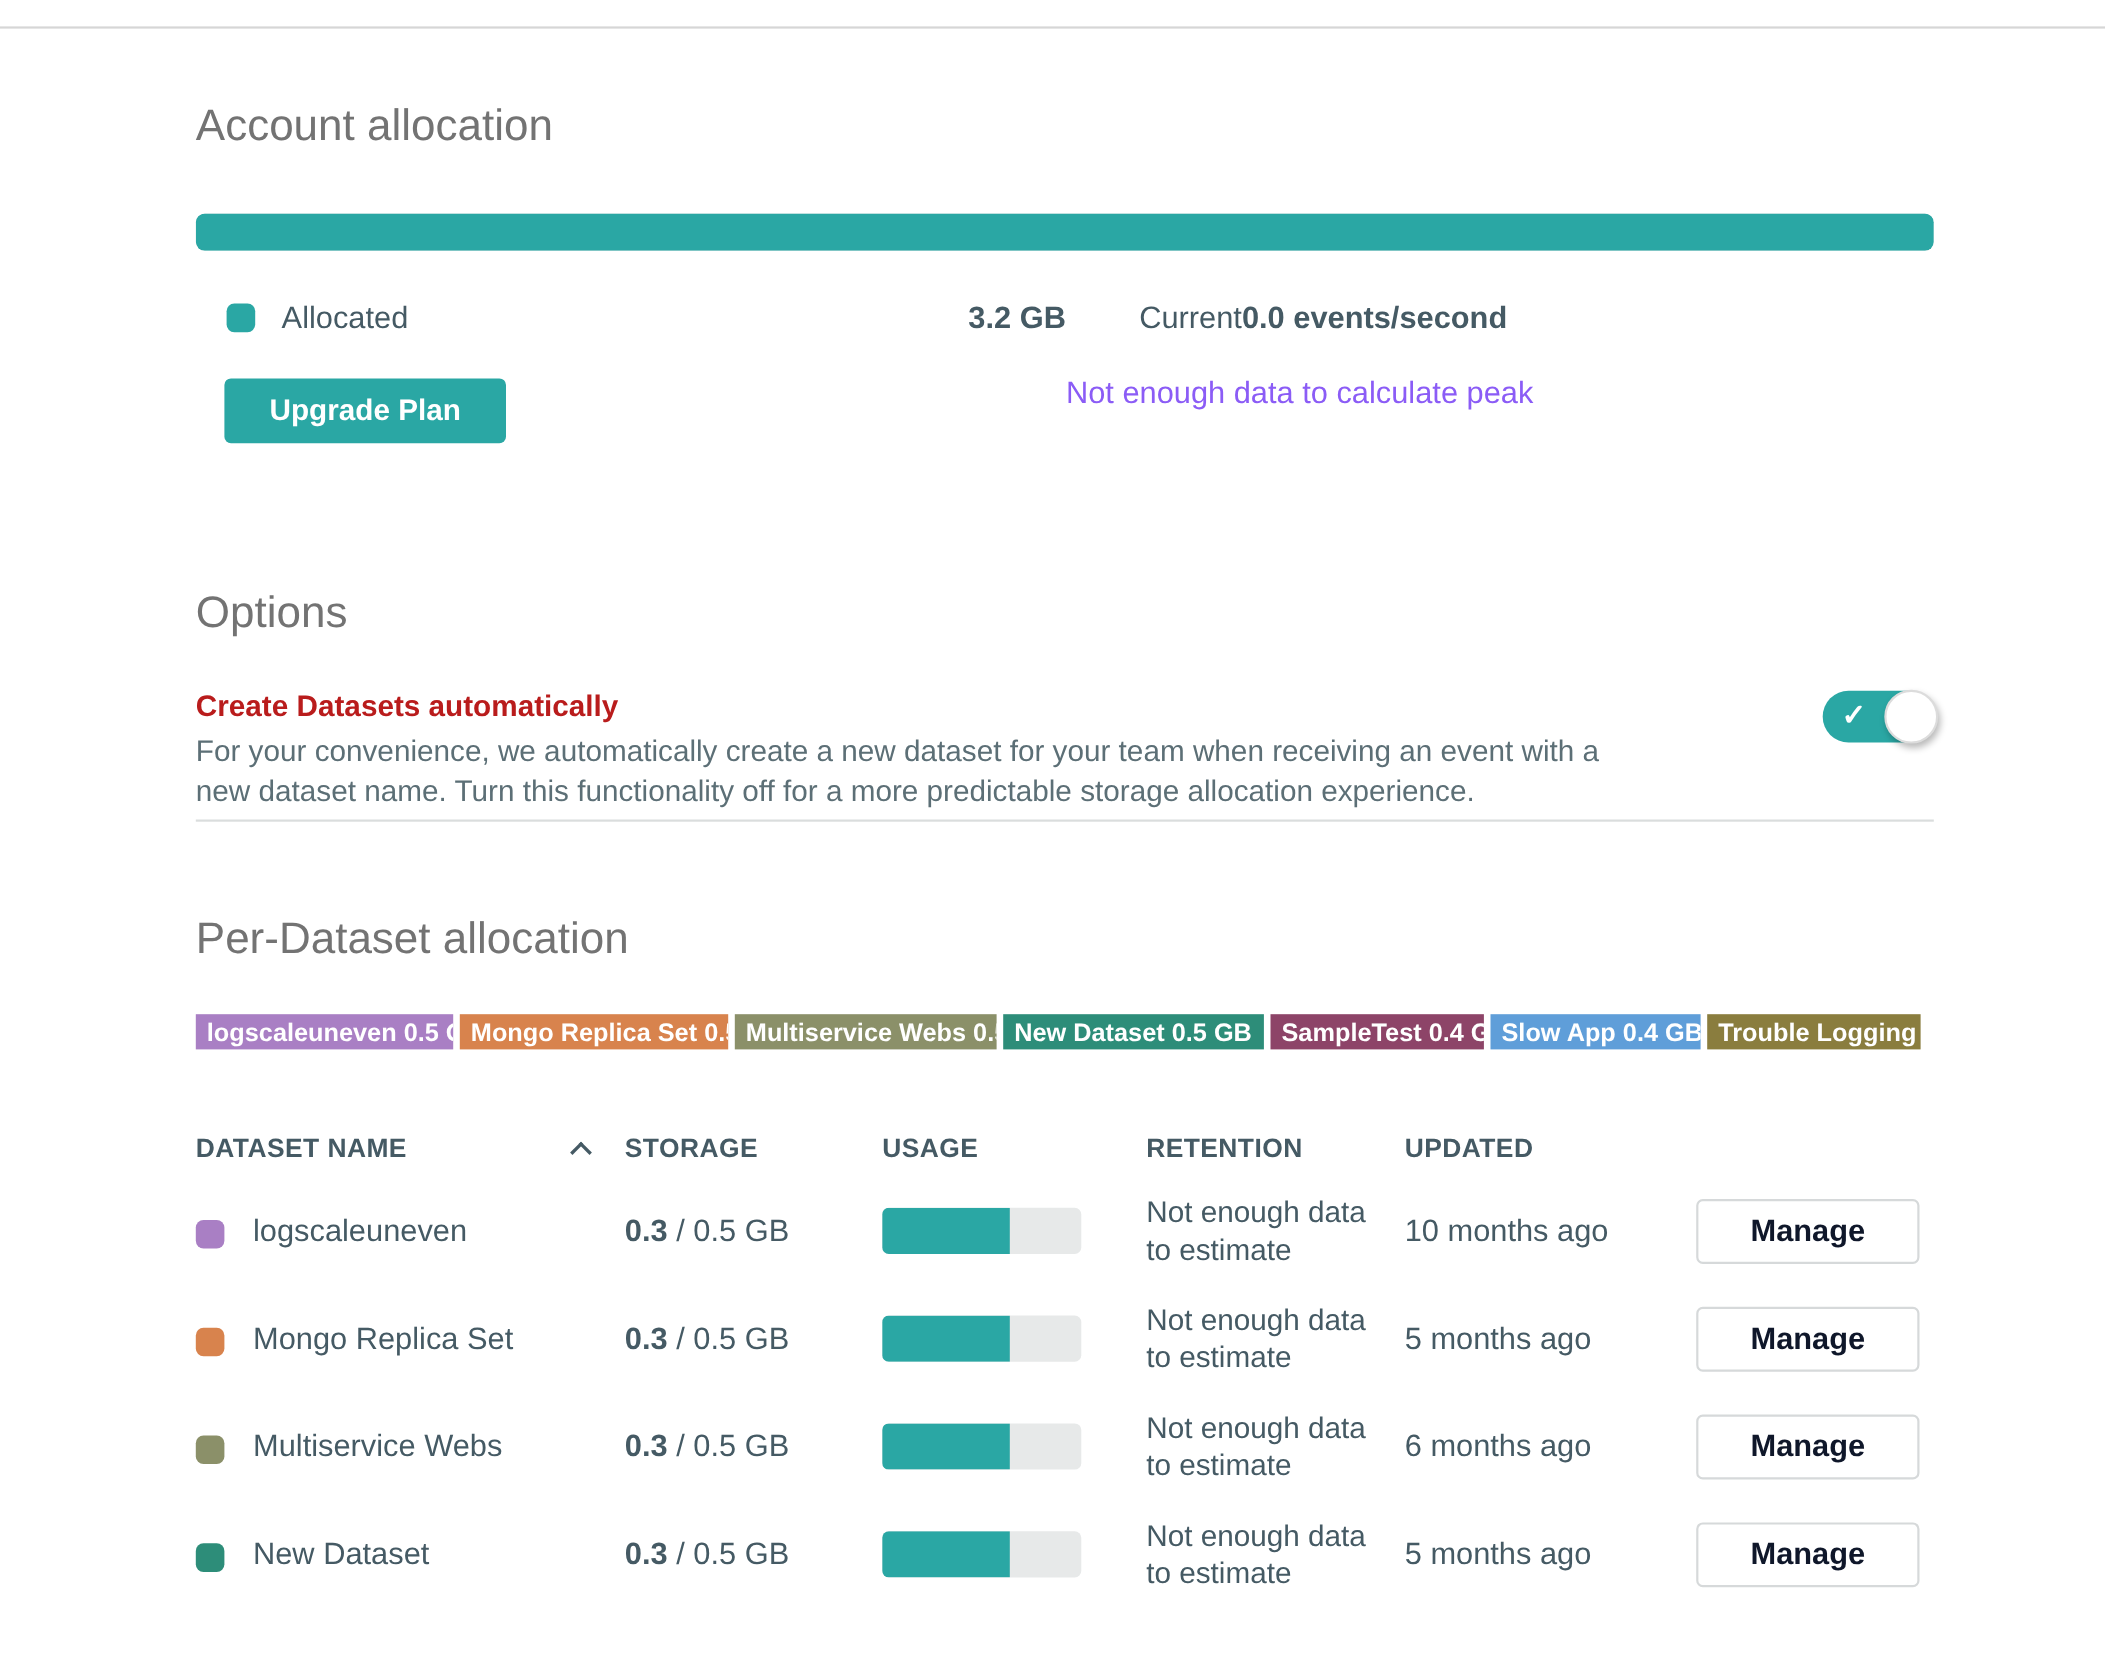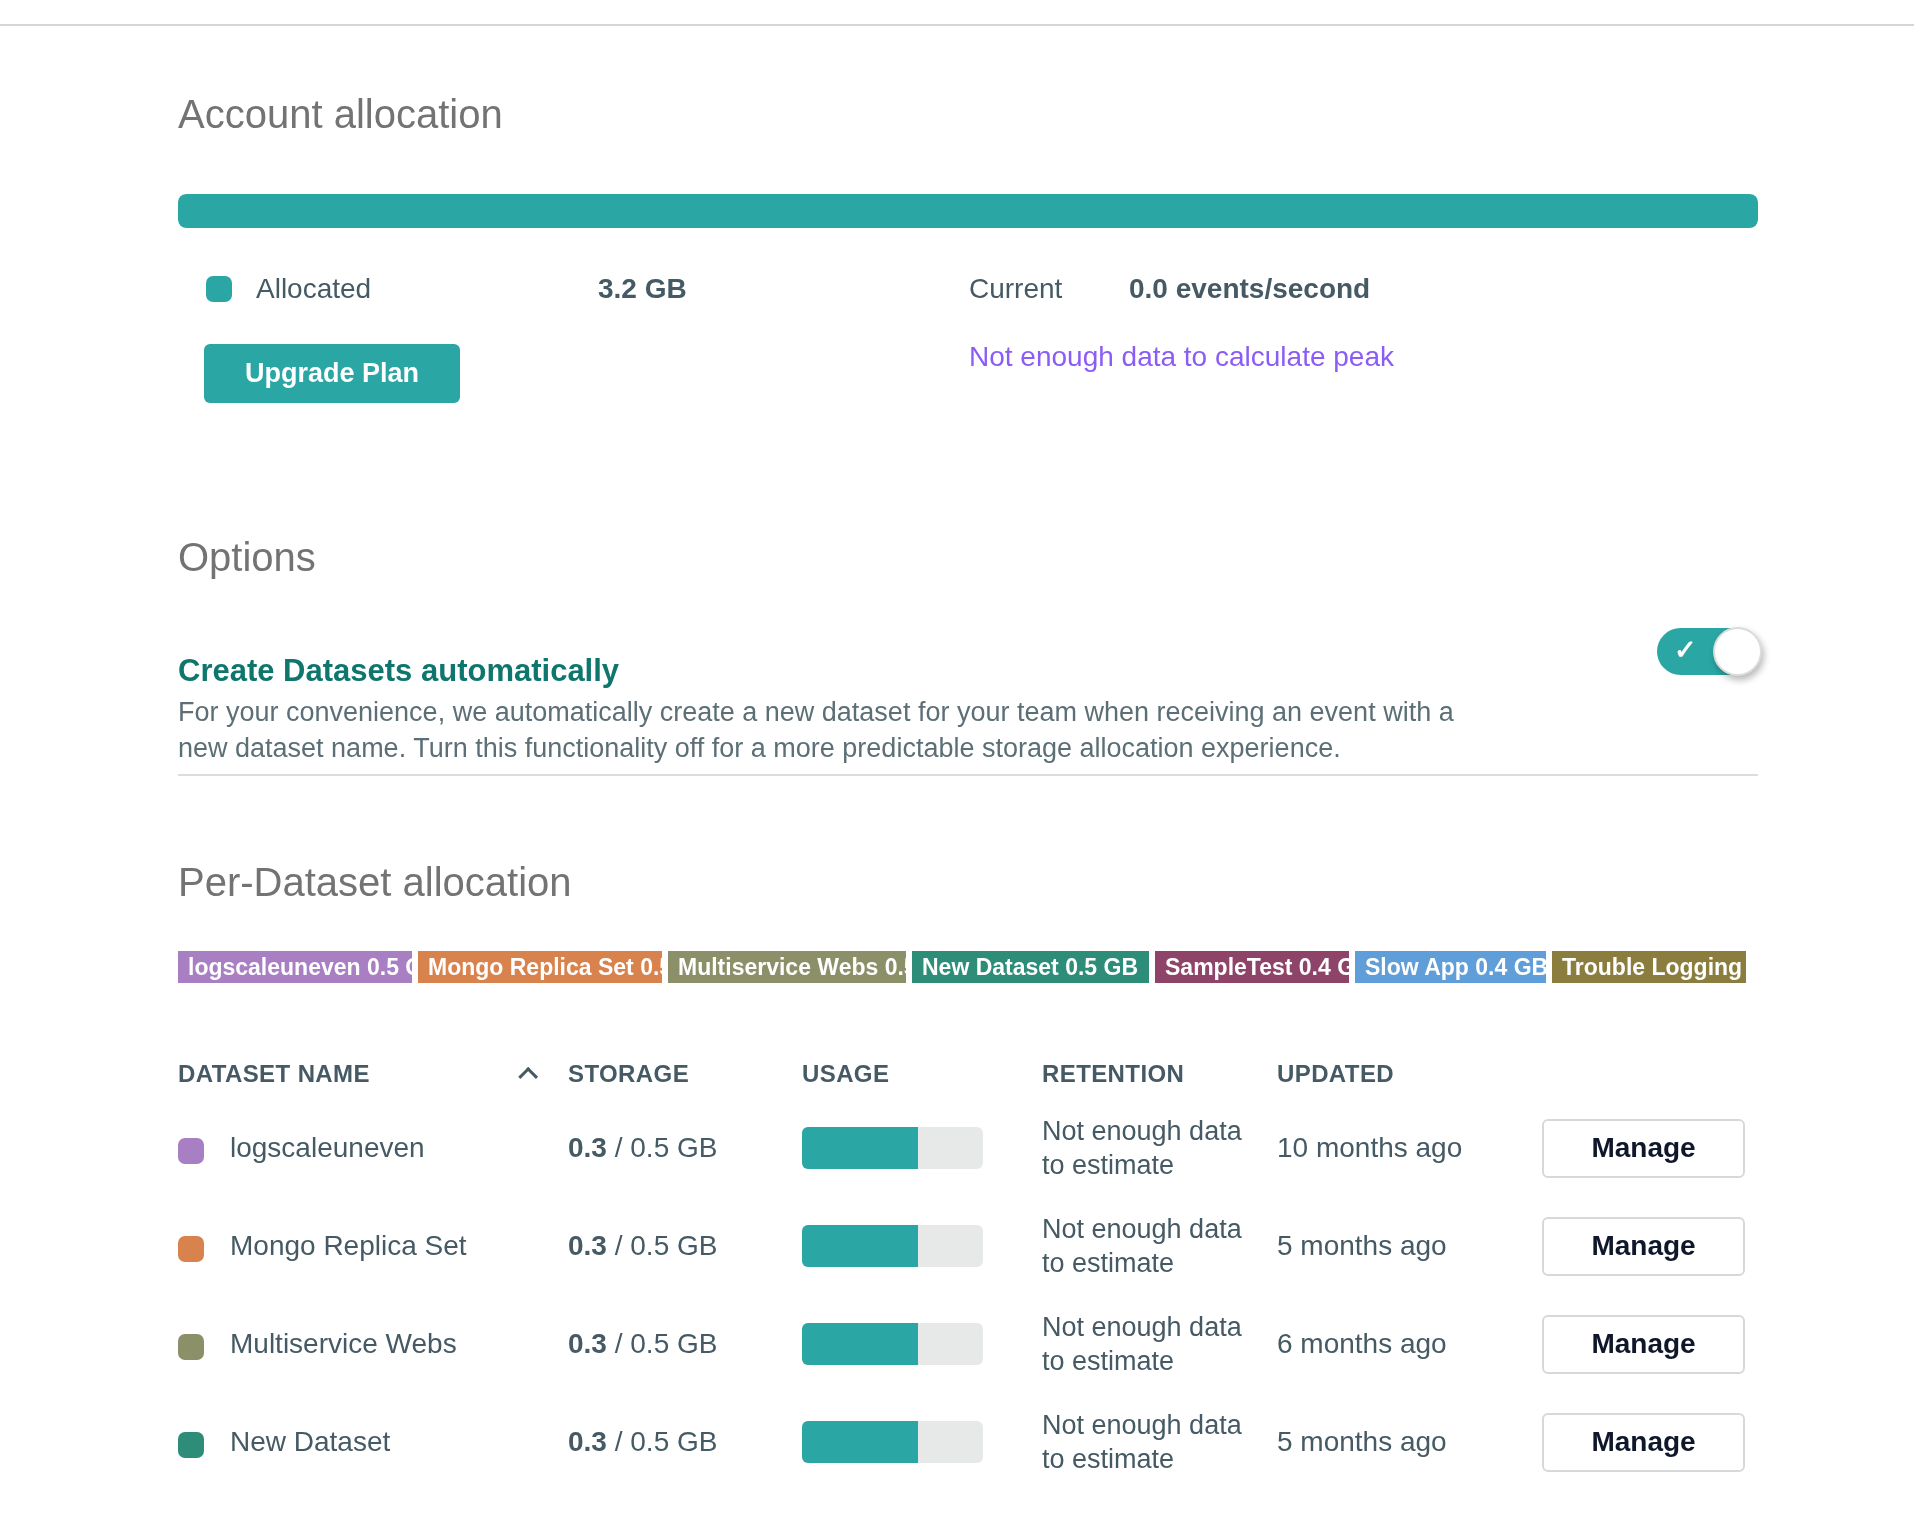--- a/index.html
+++ b/index.html
@@ -7,39 +7,39 @@
               font-family:"Liberation Sans", sans-serif; color:#455a64; }
   .top-divider { position:absolute; top:24px; left:0; width:1914px; height:2px; background:#d6d6d6; }
   .container { position:absolute; left:178px; top:0; width:1580px; }
 
   h1.section-title, h2.section-title { font-size:40px; line-height:52px; font-weight:400; color:#737373; }
   .h-account { margin-top:88px; }
 
   .progress-track { margin-top:54px; width:1580px; height:34px; border-radius:8px; background:#e8ebeb; overflow:hidden; }
   .progress-fill { height:100%; background:#2aa7a4; border-radius:8px; }
 
-  .stats-row { margin-top:44px; display:flex; align-items:center; height:34px; }
+  .stats-row { margin-top:44px; display:flex; align-items:center; height:34px;text-align:right; }
   .legend-cell { width:420px; display:flex; align-items:center; padding-left:28px; }
   .legend-swatch { width:26px; height:26px; border-radius:7px; background:#2aa7a4; margin-right:24px; flex:none; }
   .legend-label { font-size:28px; }
   .allocated-value { width:371px; font-size:28px; font-weight:bold; }
   .current-label { width:160px; font-size:28px; }
   .current-value { font-size:28px; font-weight:bold; }
 
   .stats-row2 { margin-top:32px; display:flex; align-items:flex-start; }
   .btn-col { width:791px; }
   .upgrade-btn { margin-left:26px; margin-top:6px; width:256px; height:59px; border:none; border-radius:6px;
                  background:#2aa7a4; color:#ffffff; font-size:27px; font-weight:bold;
                  font-family:"Liberation Sans", sans-serif; cursor:pointer; }
   .peak-note { width:430px; font-size:28px; line-height:38px; color:#8b5cf6; }
 
   .h-options { margin-top:128px; }
   .option-row { margin-top:42px; display:flex; }
   .option-text { width:1280px; }
-  .option-title { font-size:31px; font-weight:bold; line-height:34px; color:#0f766e;margin-top:29px; }
+  .option-title { font-size:27px; font-weight:bold; line-height:34px; color:#b91c1c; }
   .option-desc { margin-top:6px; font-size:27px; line-height:36px; color:#5c6f76; }
 
   .toggle { margin-left:auto; margin-top:3px; position:relative; width:101px; height:47px;
             border-radius:24px; background:#2aa7a4; cursor:pointer; flex:none; }
   .toggle-check { position:absolute; left:17px; top:6px; color:#ffffff; font-size:27px; font-weight:bold; }
   .toggle-knob { position:absolute; right:-4px; top:-1px; width:49px; height:49px; border-radius:50%;
                  background:#ffffff; border:2px solid #dcdcdc; box-shadow:2px 4px 7px rgba(0,0,0,0.28); }
 
   .options-divider { margin-top:8px; width:1580px; height:0; border-top:2px solid #dadddd; }
 

